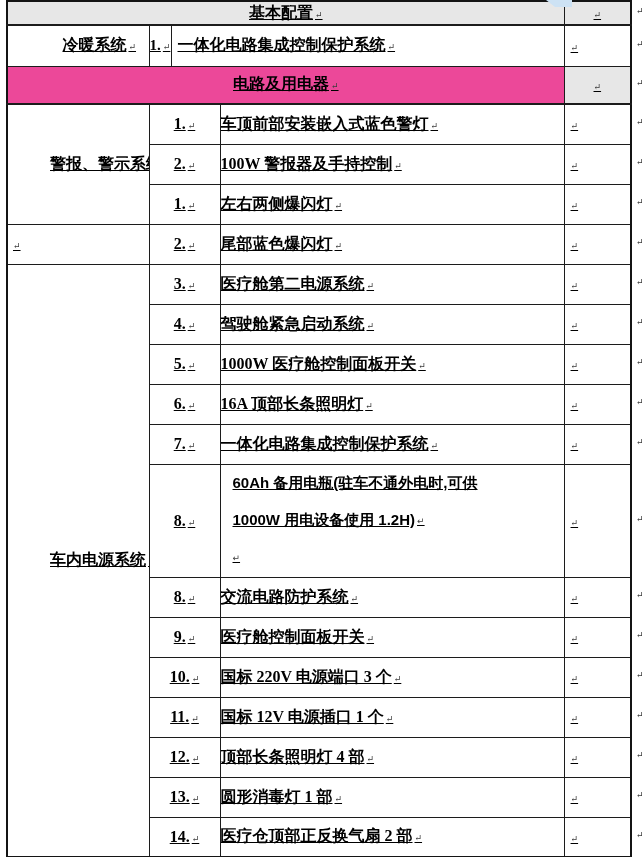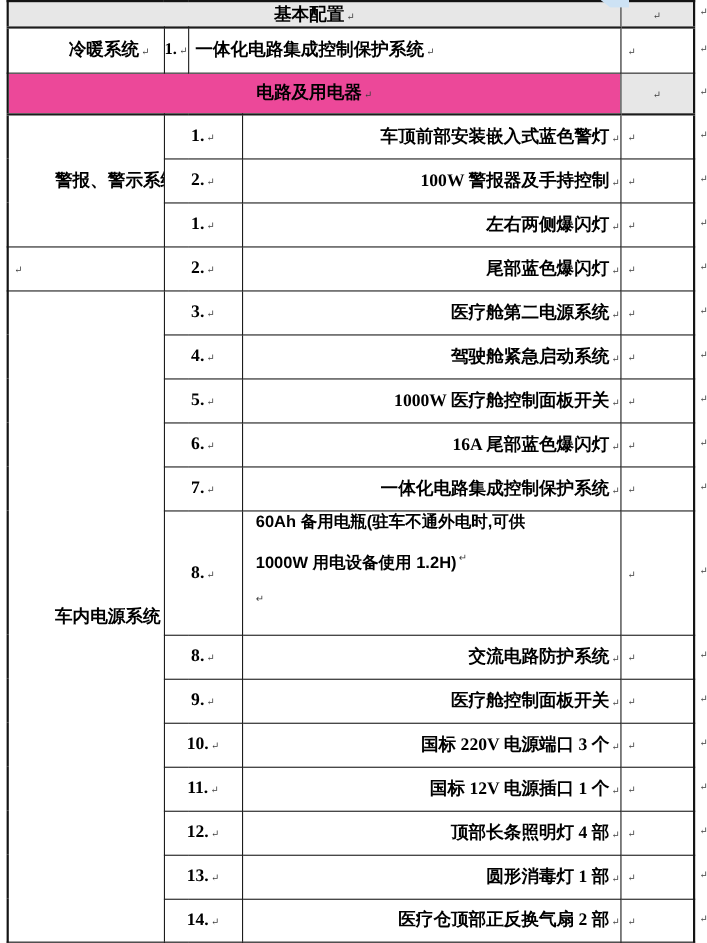--- a/index.html
+++ b/index.html
@@ -1,20 +1,20 @@
 <!DOCTYPE html>
 <html><head>
 <meta charset="utf-8">
 <style>
   html,body{margin:0;padding:0;background:#ffffff;}
   body{
     width:643px;height:857px;overflow:hidden;position:relative;
     font-family:"Liberation Serif","DejaVu Serif",serif;
   }
-  .doc{position:relative;width:572px;height:857px;}
+  .doc{position:relative;width:572px;height:857px;text-decoration:underline;}
   .corner-artifact{
     position:absolute;top:0;right:0;width:26px;height:7px;
     clip-path:polygon(0 0,100% 0,100% 100%,35% 100%);
   }
   table.spec{
     border-collapse:collapse;table-layout:fixed;
     margin:0 0 0 6px;width:626px;
     border:2px solid #141414;
   }
   td{
@@ -27,27 +27,27 @@
   tr.sec-b{height:38px;}
   tr.item-row{height:40px;}
   tr.lengnuan-row{height:41px;}
   tr.tall-row{height:113px;}
   tr.section td{border-bottom-width:2px;}
   td.section-cell{text-align:center;}
   td.cat-cell{text-align:center;padding-left:42px;}
   td.cat-cell.empty-cat{text-align:left;padding-left:5px;}
   td.num-cell{text-align:center;}
   td.num-narrow{text-align:center;font-size:15px;}
-  td.desc-cell{text-align:right;padding-left:0;}
+  td.desc-cell{text-align:left;padding-left:0;}
   td.desc-wide{text-align:left;padding-left:6px;}
   td.tail-cell{text-align:left;padding-left:6px;}
   td.tail-center{text-align:center;padding-left:0;}
   td.tall-desc{vertical-align:middle;}
   td.tall-desc .tline{
-    height:37px;display:flex;padding-left:12px;
+    height:37px;display:flex;align-items:center;padding-left:12px;
     font-family:"Liberation Sans","DejaVu Sans",sans-serif;
     font-size:15px;font-weight:bold;
   }
   .pmark{
     font-size:9px;font-weight:normal;color:#3c3c3c;
     margin-left:2px;vertical-align:baseline;
   }
   .pmark.alone{margin-left:0;}
   .row-end-marks{position:absolute;left:636px;top:0;width:8px;height:857px;}
   .row-end-marks .pmark{position:absolute;margin:0;}
@@ -114,21 +114,21 @@
           <td class="desc-cell"><span>驾驶舱紧急启动系统</span><span class="pmark">↵</span></td>
           <td class="tail-cell"><span class="pmark alone">↵</span></td>
         </tr>
         <tr class="item-row">
           <td class="num-cell" colspan="2"><span>5.</span><span class="pmark">↵</span></td>
           <td class="desc-cell"><span>1000W 医疗舱控制面板开关</span><span class="pmark">↵</span></td>
           <td class="tail-cell"><span class="pmark alone">↵</span></td>
         </tr>
         <tr class="item-row">
           <td class="num-cell" colspan="2"><span>6.</span><span class="pmark">↵</span></td>
-          <td class="desc-cell"><span>16A 尾部蓝色爆闪灯</span><span class="pmark">↵</span></td>
+          <td class="desc-cell"><span>16A 顶部长条照明灯</span><span class="pmark">↵</span></td>
           <td class="tail-cell"><span class="pmark alone">↵</span></td>
         </tr>
         <tr class="item-row">
           <td class="num-cell" colspan="2"><span>7.</span><span class="pmark">↵</span></td>
           <td class="desc-cell"><span>一体化电路集成控制保护系统</span><span class="pmark">↵</span></td>
           <td class="tail-cell"><span class="pmark alone">↵</span></td>
         </tr>
         <tr class="tall-row">
           <td class="num-cell" colspan="2"><span>8.</span><span class="pmark">↵</span></td>
           <td class="tall-desc">

